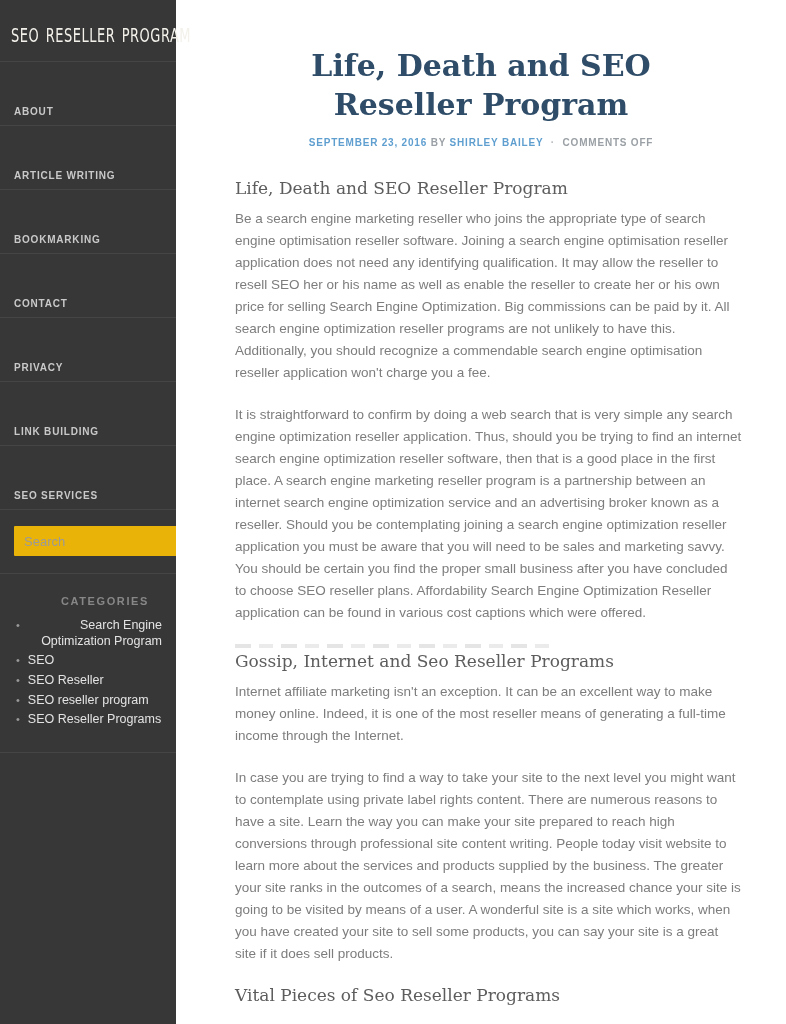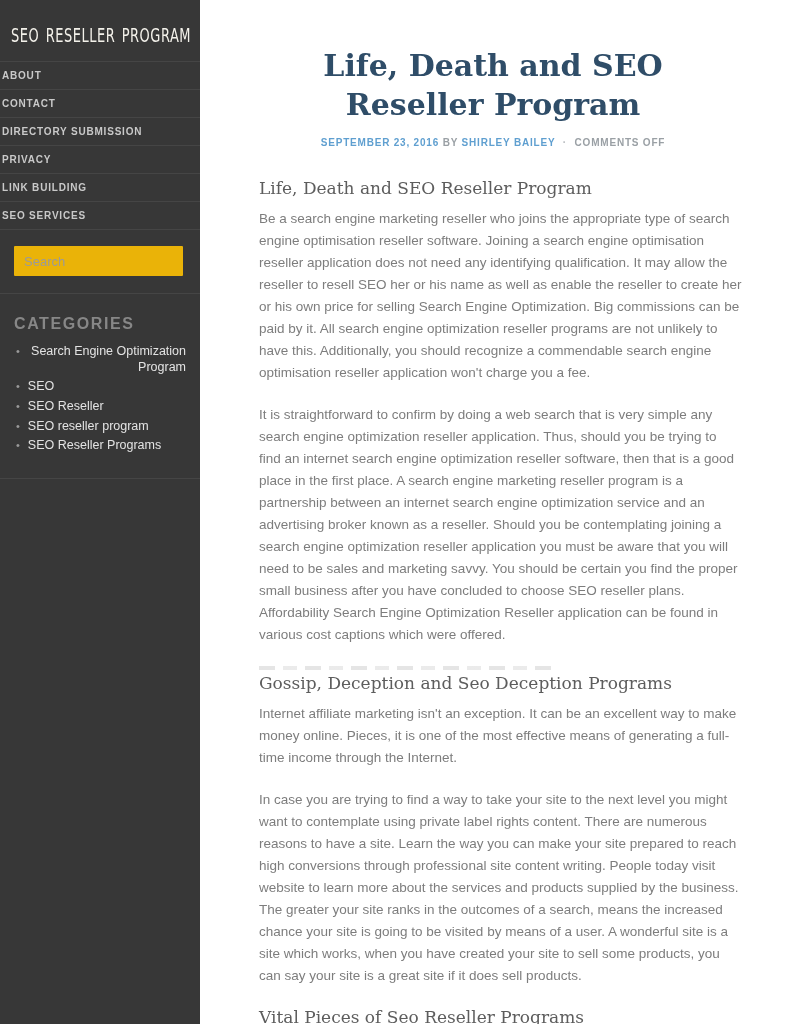--- a/index.html
+++ b/index.html
@@ -3,48 +3,48 @@
 <meta charset="utf-8">
 <style>
   * { margin:0; padding:0; box-sizing:border-box; }
   html,body { background:#ffffff; }
   .page {
     width:786px; height:1024px; display:flex; overflow:hidden; position:relative;
     background:#ffffff; font-family:"Liberation Sans", sans-serif;
   }
 
   
-  .sidebar { width:200px; flex:none; background:#373737; height:100%; }
+  .sidebar { width:176px; flex:none; background:#373737; height:100%; }
   .site-title-wrap {
     height:62px; display:flex; align-items:center; padding-left:11px;
     border-bottom:1px solid #454545;
   }
   .site-title {
     color:#f3f1ea; font-family:"DejaVu Sans", sans-serif; font-size:19px;
     font-variant:small-caps; text-transform:lowercase; letter-spacing:0.5px;
     transform:scaleY(1.55); transform-origin:left center; white-space:nowrap;
     cursor:pointer;
   }
   .nav-item {
-    display:block; height:28px; line-height:28px; padding-left:2px;
+    display:block; height:28px; line-height:28px; padding-left:14px;
     font-size:10px; font-weight:bold; letter-spacing:0.8px; color:#c9c9c9;
     text-transform:uppercase; text-decoration:none;
-    border-bottom:1px solid #454545; cursor:pointer;
+    border-bottom:1px solid #454545; cursor:pointer;margin-top:36px;
   }
   .search-wrap { padding:16px 14px 17px 14px; border-bottom:1px solid #454545; }
   .search-input {
     width:169px; height:30px; border:none; border-radius:1px; background:#eab308;
     font-family:"Liberation Sans", sans-serif; font-size:13px; color:#444;
     padding:0 10px; outline:none;
   }
   .search-input::placeholder { color:#9a9a9a; }
   .widget { padding:21px 14px 20px 14px; border-bottom:1px solid #454545; }
   .widget-title {
-    font-size:16px; font-weight:bold; letter-spacing:1.6px; color:#878787;
-    text-transform:uppercase; margin-bottom:11px;
+    font-size:11px; font-weight:bold; letter-spacing:1.6px; color:#878787;
+    text-transform:uppercase; margin-bottom:11px;margin-left:47px;
   }
   .cats { list-style:none; }
   .cats li { display:flex; align-items:baseline; margin:0 0 4px 0; }
   .dot { color:#9a9a9a; font-size:11px; margin:0 8px 0 2px; flex:none; }
   .cat-link {
     color:#e3e3e3; font-size:12.5px; line-height:1.25; text-decoration:none; cursor:pointer;text-align:right;
   }
 
   
   .content { flex:1; background:#ffffff; overflow:hidden; }
@@ -80,22 +80,23 @@
 <body>
 
 <div class="page">
 
   <aside class="sidebar">
     <div class="site-title-wrap">
       <div class="site-title">SEO Reseller Program</div>
     </div>
     <nav>
       <a class="nav-item">ABOUT</a>
+      <a class="nav-item">ARTICLE WRITING</a>
+      <a class="nav-item">BOOKMARKING</a>
       <a class="nav-item">CONTACT</a>
-      <a class="nav-item">DIRECTORY SUBMISSION</a>
       <a class="nav-item">PRIVACY</a>
       <a class="nav-item">LINK BUILDING</a>
       <a class="nav-item">SEO SERVICES</a>
     </nav>
     <div class="search-wrap">
       <input class="search-input" type="text" placeholder="Search" style="">
     </div>
     <div class="widget">
       <div class="widget-title">CATEGORIES</div>
       <ul class="cats">
@@ -134,22 +135,22 @@
         <span>COMMENTS OFF</span>
       </div>
     </header>
 
     <article class="post-body">
       <h2>Life, Death and SEO Reseller Program</h2>
       <p>Be a search engine marketing reseller who joins the appropriate type of search engine optimisation reseller software. Joining a search engine optimisation reseller application does not need any identifying qualification. It may allow the reseller to resell SEO her or his name as well as enable the reseller to create her or his own price for selling Search Engine Optimization. Big commissions can be paid by it. All search engine optimization reseller programs are not unlikely to have this. Additionally, you should recognize a commendable search engine optimisation reseller application won't charge you a fee.</p>
       <p>It is straightforward to confirm by doing a web search that is very simple any search engine optimization reseller application. Thus, should you be trying to find an internet search engine optimization reseller software, then that is a good place in the first place. A search engine marketing reseller program is a partnership between an internet search engine optimization service and an advertising broker known as a reseller. Should you be contemplating joining a search engine optimization reseller application you must be aware that you will need to be sales and marketing savvy. You should be certain you find the proper small business after you have concluded to choose SEO reseller plans. Affordability Search Engine Optimization Reseller application can be found in various cost captions which were offered.</p>
 
       <div class="artifact"></div>
-      <h2>Gossip, Deception and Seo Deception Programs</h2>
-      <p>Internet affiliate marketing isn't an exception. It can be an excellent way to make money online. Pieces, it is one of the most effective means of generating a full-time income through the Internet.</p>
+      <h2>Gossip, Internet and Seo Reseller Programs</h2>
+      <p>Internet affiliate marketing isn't an exception. It can be an excellent way to make money online. Indeed, it is one of the most reseller means of generating a full-time income through the Internet.</p>
       <p>In case you are trying to find a way to take your site to the next level you might want to contemplate using private label rights content. There are numerous reasons to have a site. Learn the way you can make your site prepared to reach high conversions through professional site content writing. People today visit website to learn more about the services and products supplied by the business. The greater your site ranks in the outcomes of a search, means the increased chance your site is going to be visited by means of a user. A wonderful site is a site which works, when you have created your site to sell some products, you can say your site is a great site if it does sell products.</p>
 
       <h2>Vital Pieces of Seo Reseller Programs</h2>
 
     </article>
 
   </main>
 
 </div>
 

